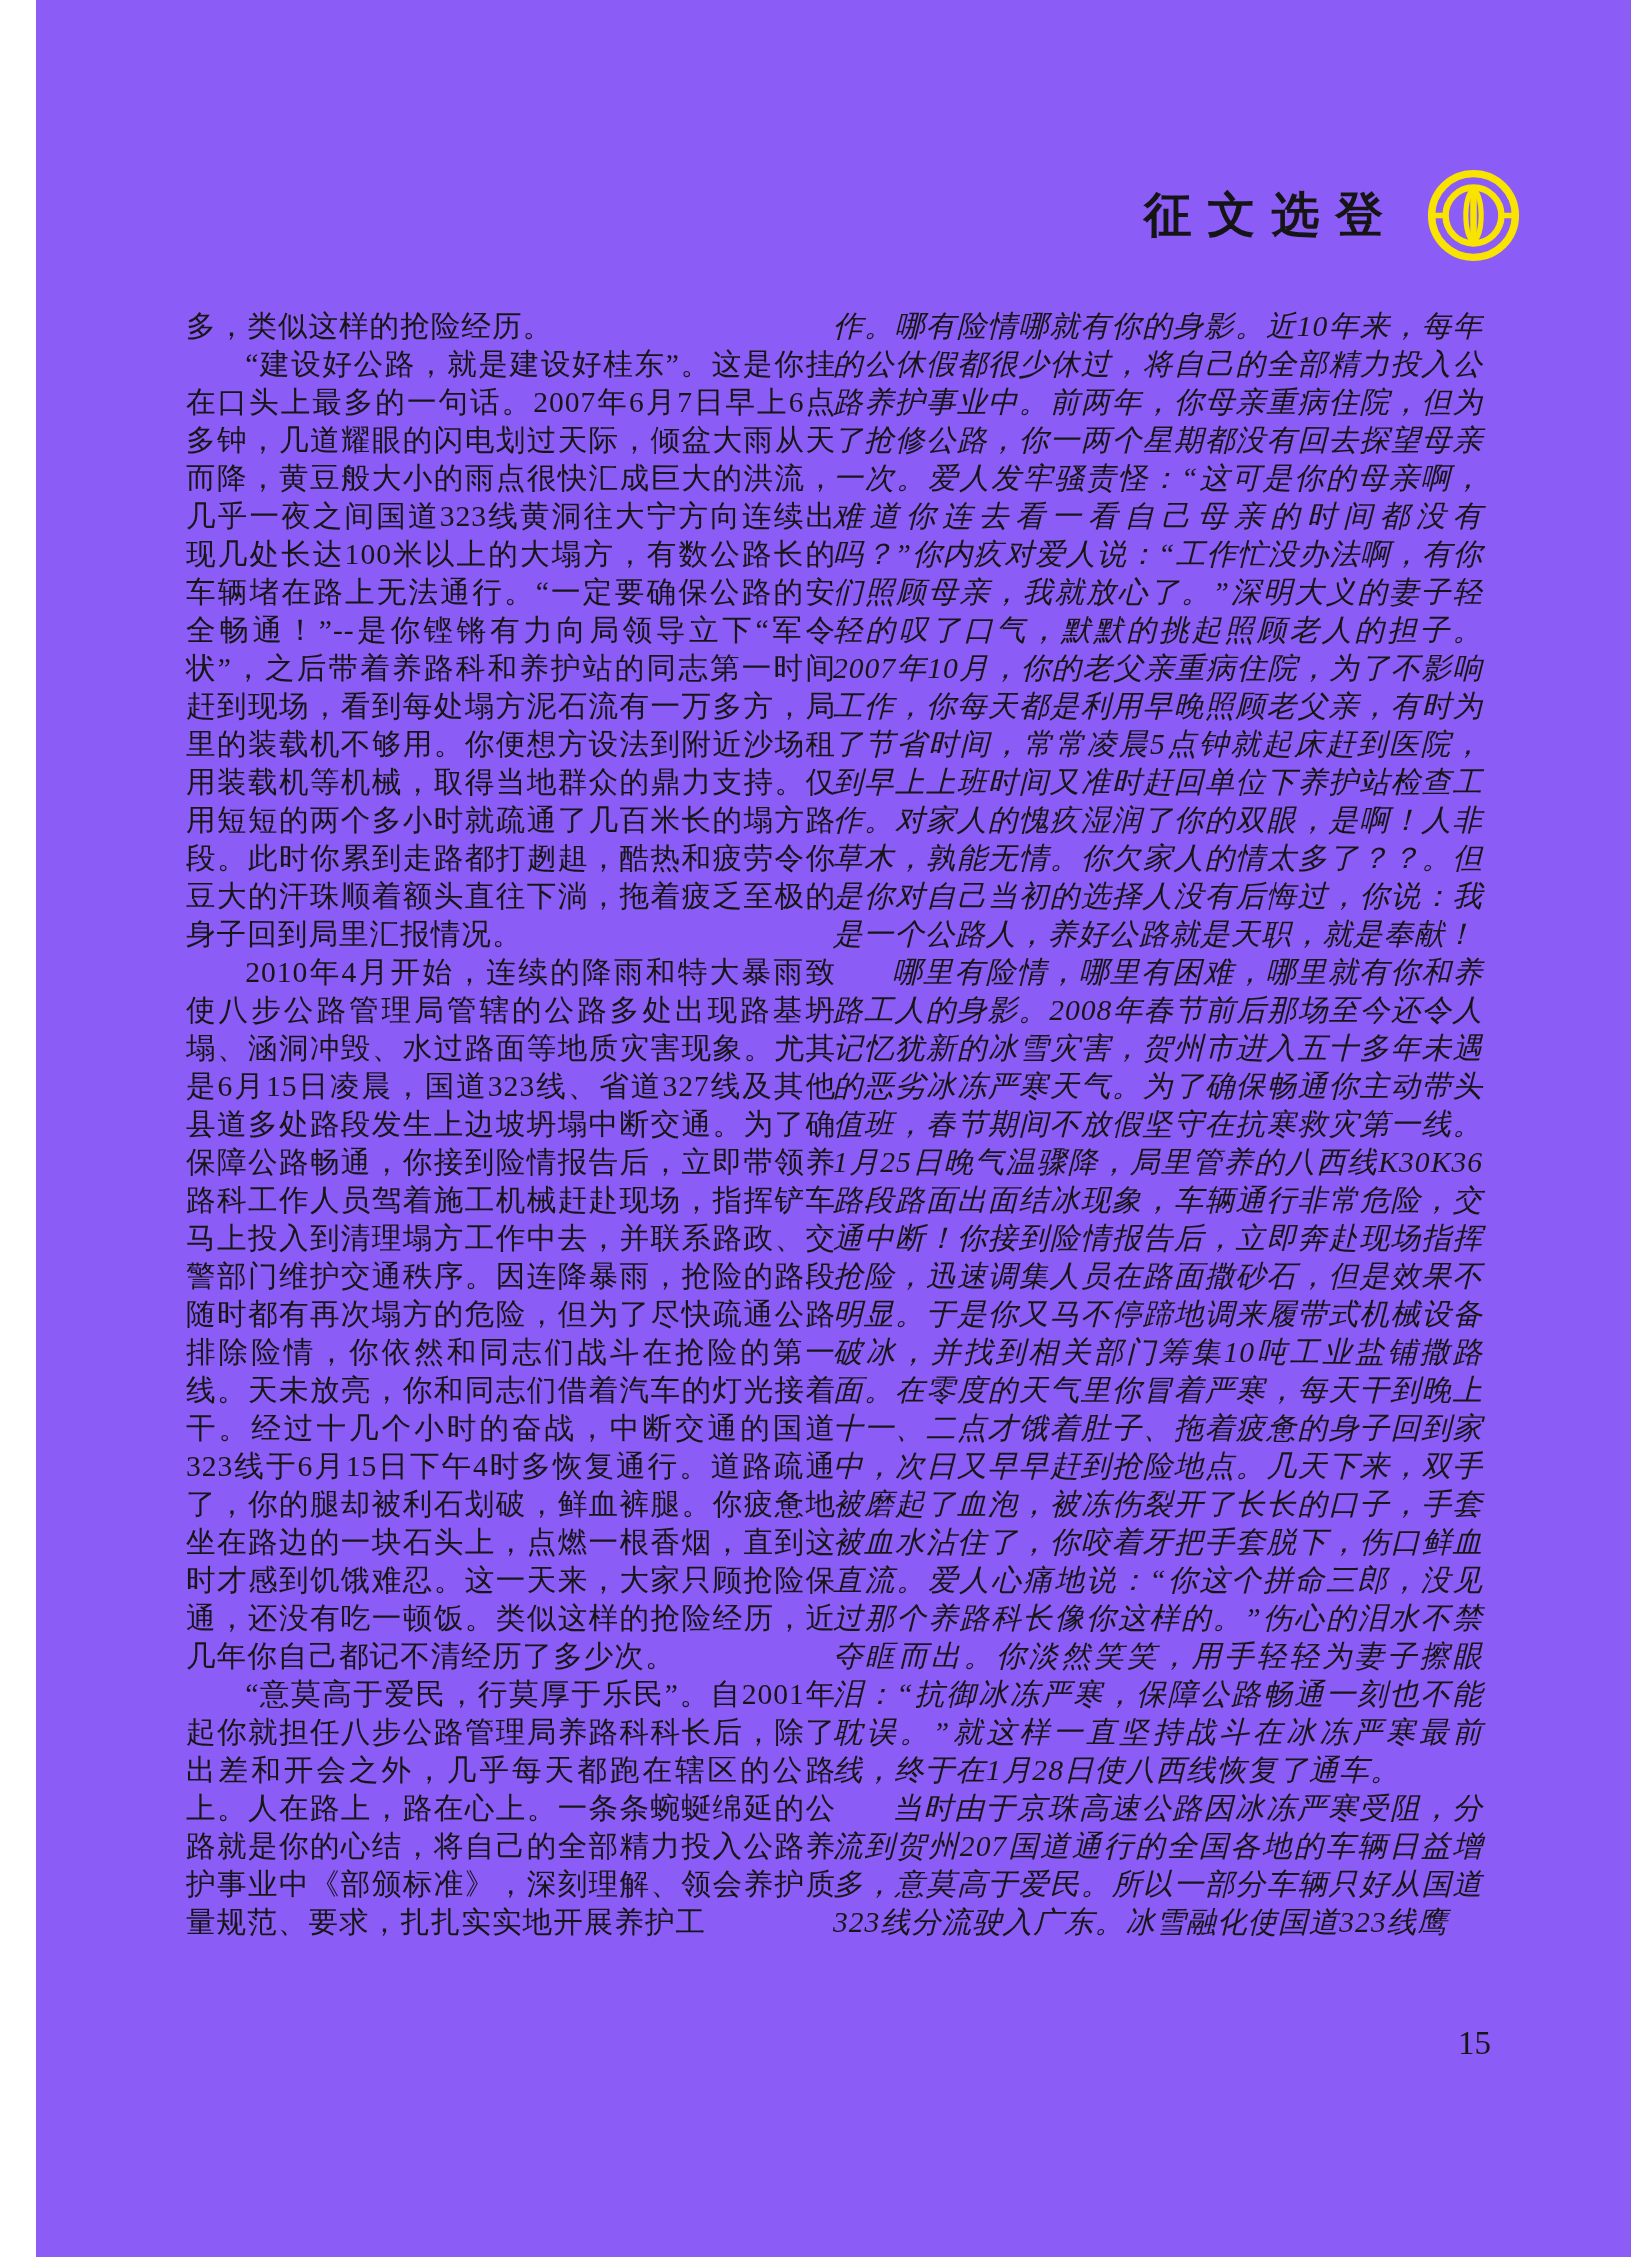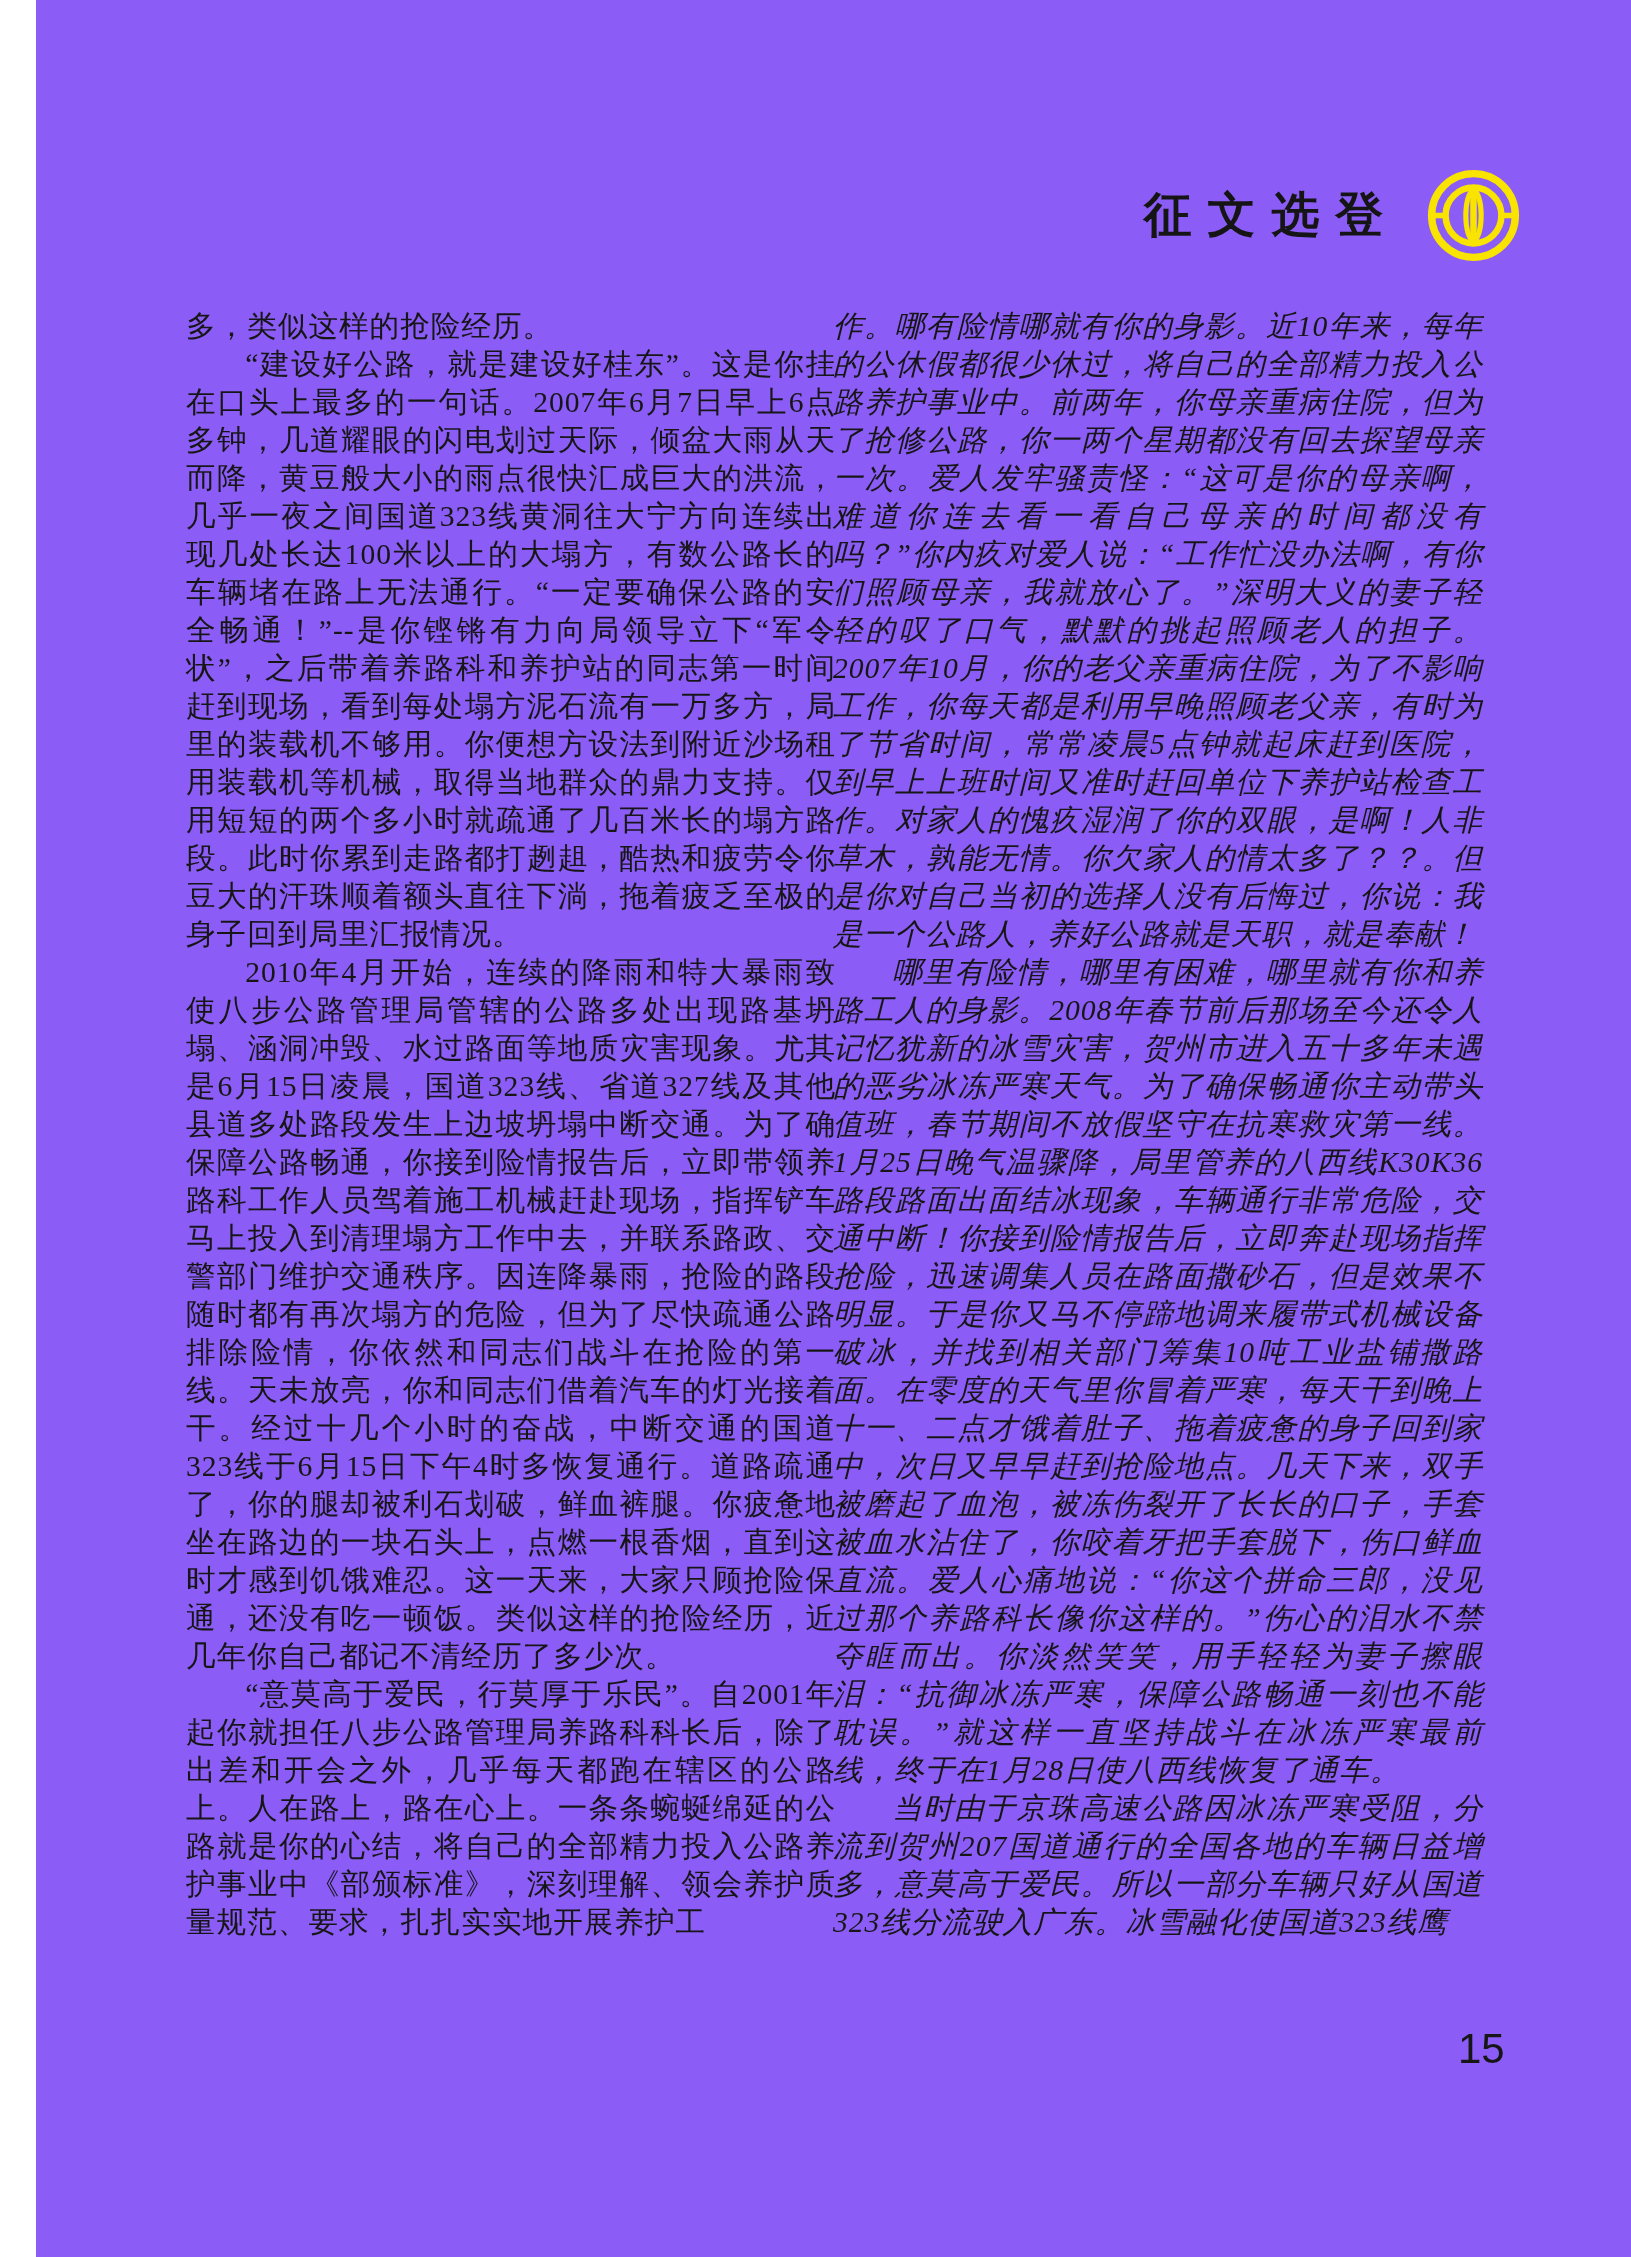--- a/index.html
+++ b/index.html
@@ -49,23 +49,23 @@
     text-align: justify;
     text-justify: inter-ideograph;
     color: #161616;
     letter-spacing: 1px;
   }
   .para.indent { text-indent: 2em; }
   .page-number {
     position: absolute;
     top: 2025px;
     left: 1422px;
-    font-size: 42px;
+    font-size: 33px;
     color: #161616;
-    font-family: Liberation Sans, sans-serif;
+    font-family: Liberation Serif, serif;
   }
 </style>
 </head>
 <body>
 
 <div class="page">
 
   <div class="masthead-title">征文选登</div>
 
   <svg class="union-logo" viewBox="0 0 100 100" aria-hidden="true">

